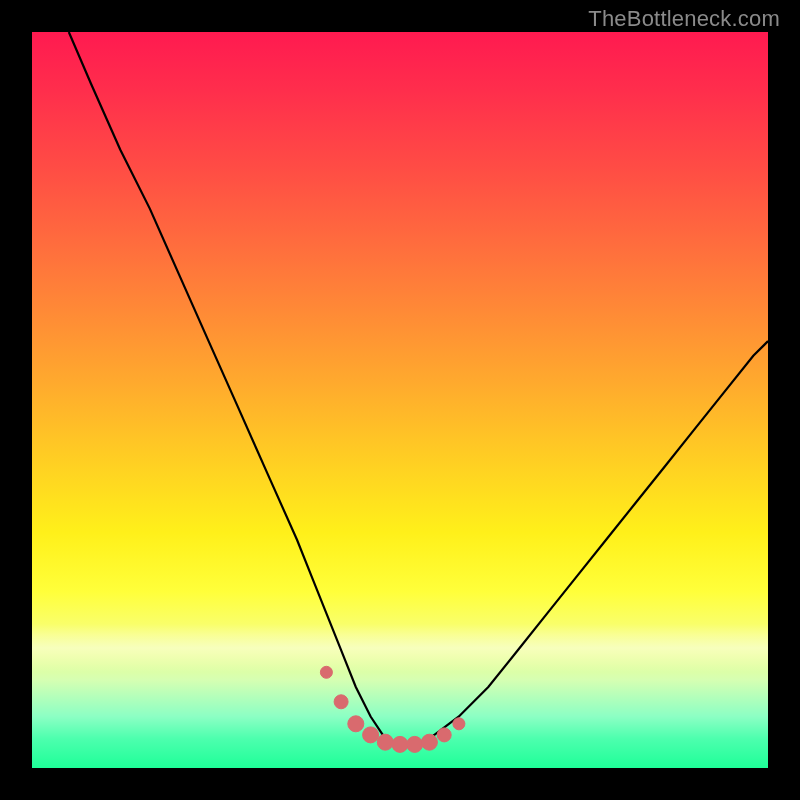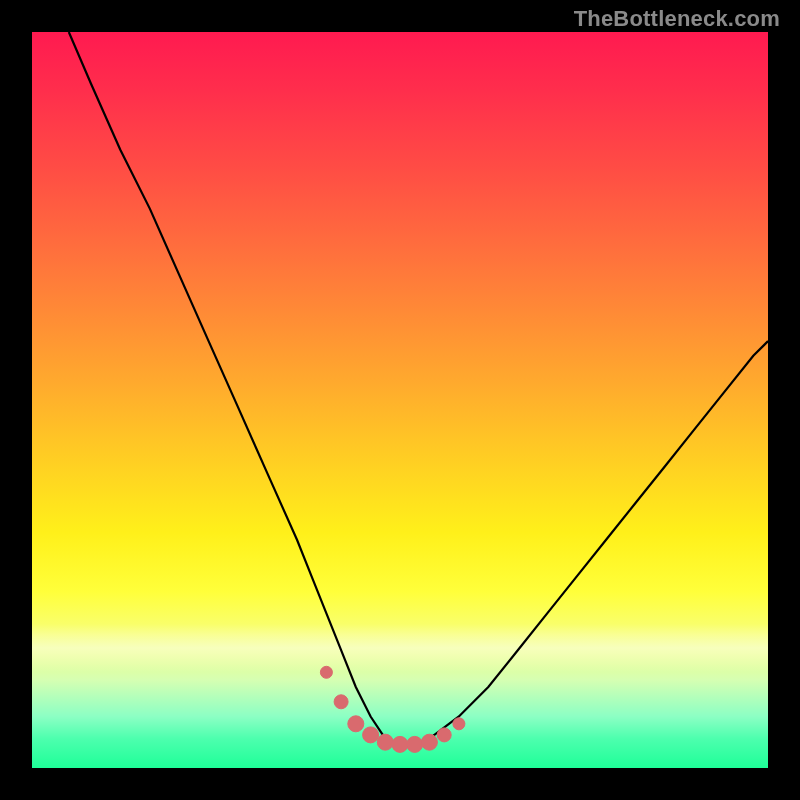--- a/index.html
+++ b/index.html
@@ -58,21 +58,21 @@
     left: 0; top: 0;
     width: 100%;
     height: 100%;
   }
   .watermark {
     position: absolute;
     top: 6px;
     right: 20px;
     color: #8a8a8a;
     font-size: 22px;
-    font-weight: 700;
+    font-weight: 400;
     letter-spacing: 0.2px;
     user-select: none;
   }
 </style>
 </head>
 <body>
 
 <div class="frame">
   <div class="gradient"></div>
   <div class="whitish-band"></div>

